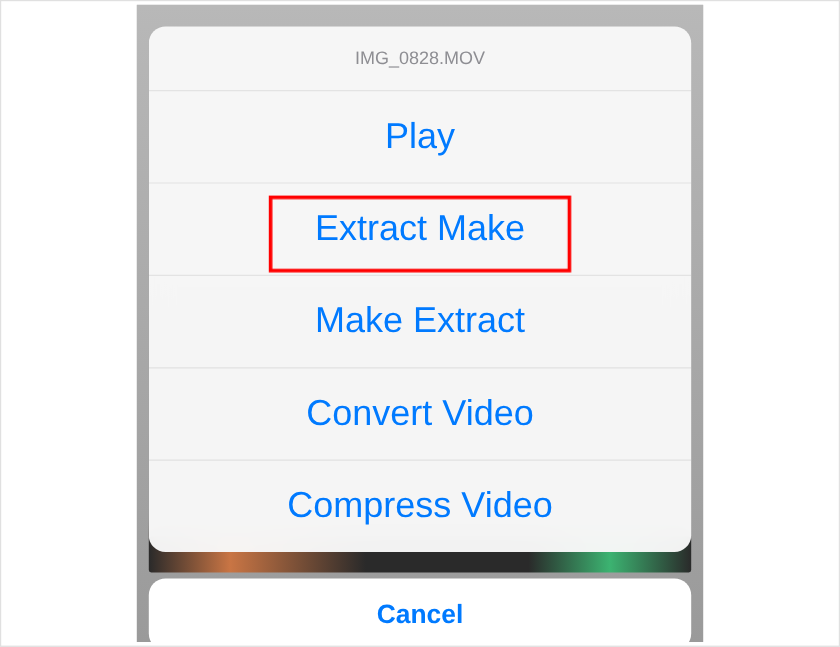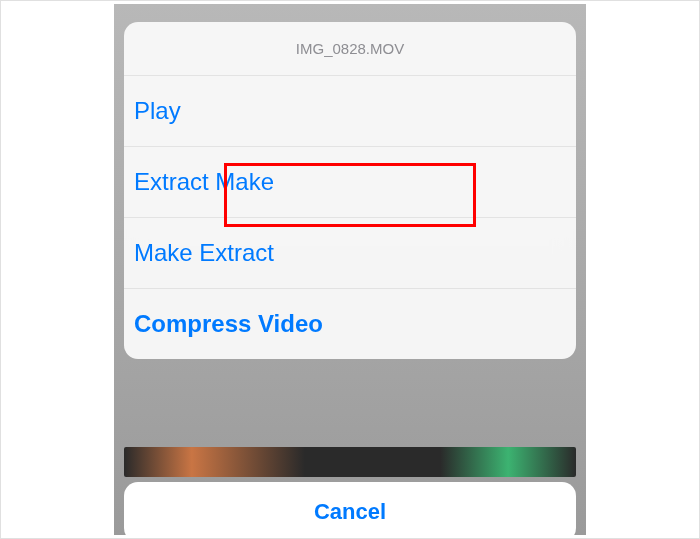--- a/index.html
+++ b/index.html
@@ -50,33 +50,32 @@
     .sheet-title {
       text-align: center;
       padding: 18px 26px;
       font-size: 15px;
       color: #8e8e93;
       font-weight: 400;
       border-bottom: 1px solid rgba(0,0,0,0.08);
     }
     
     .sheet-option {
-      text-align: left;
+      text-align: center;
       padding: 21px 10px;
-      font-size: 24px;
+      font-size: 30px;
       color: #007aff;
       font-weight: 400;
       border-bottom: 1px solid rgba(0,0,0,0.08);
       cursor: pointer;
       position: relative;
     }
     
     .sheet-option:last-child {
       border-bottom: none;
-      font-weight: bold;
     }
     
     .highlight-box {
       position: absolute;
       border: 3px solid #ff0000;
       left: 110px;
       right: 110px;
       top: 159px;
       height: 64px;
       pointer-events: none;
@@ -115,19 +114,20 @@
   <div class="blurred-bg"></div>
 
   <div class="bg-partial"></div>
 
   <div class="action-sheet">
     <div class="sheet-title">IMG_0828.MOV</div>
 
     <div class="sheet-option">Play</div>
     <div class="sheet-option">Extract Make</div>
     <div class="sheet-option">Make Extract</div>
+    <div class="sheet-option">Convert Video</div>
     <div class="sheet-option">Compress Video</div>
   </div>
 
   <div class="highlight-box"></div>
 
   <div class="cancel-sheet">Cancel</div>
 </div>
 
 </body></html>

